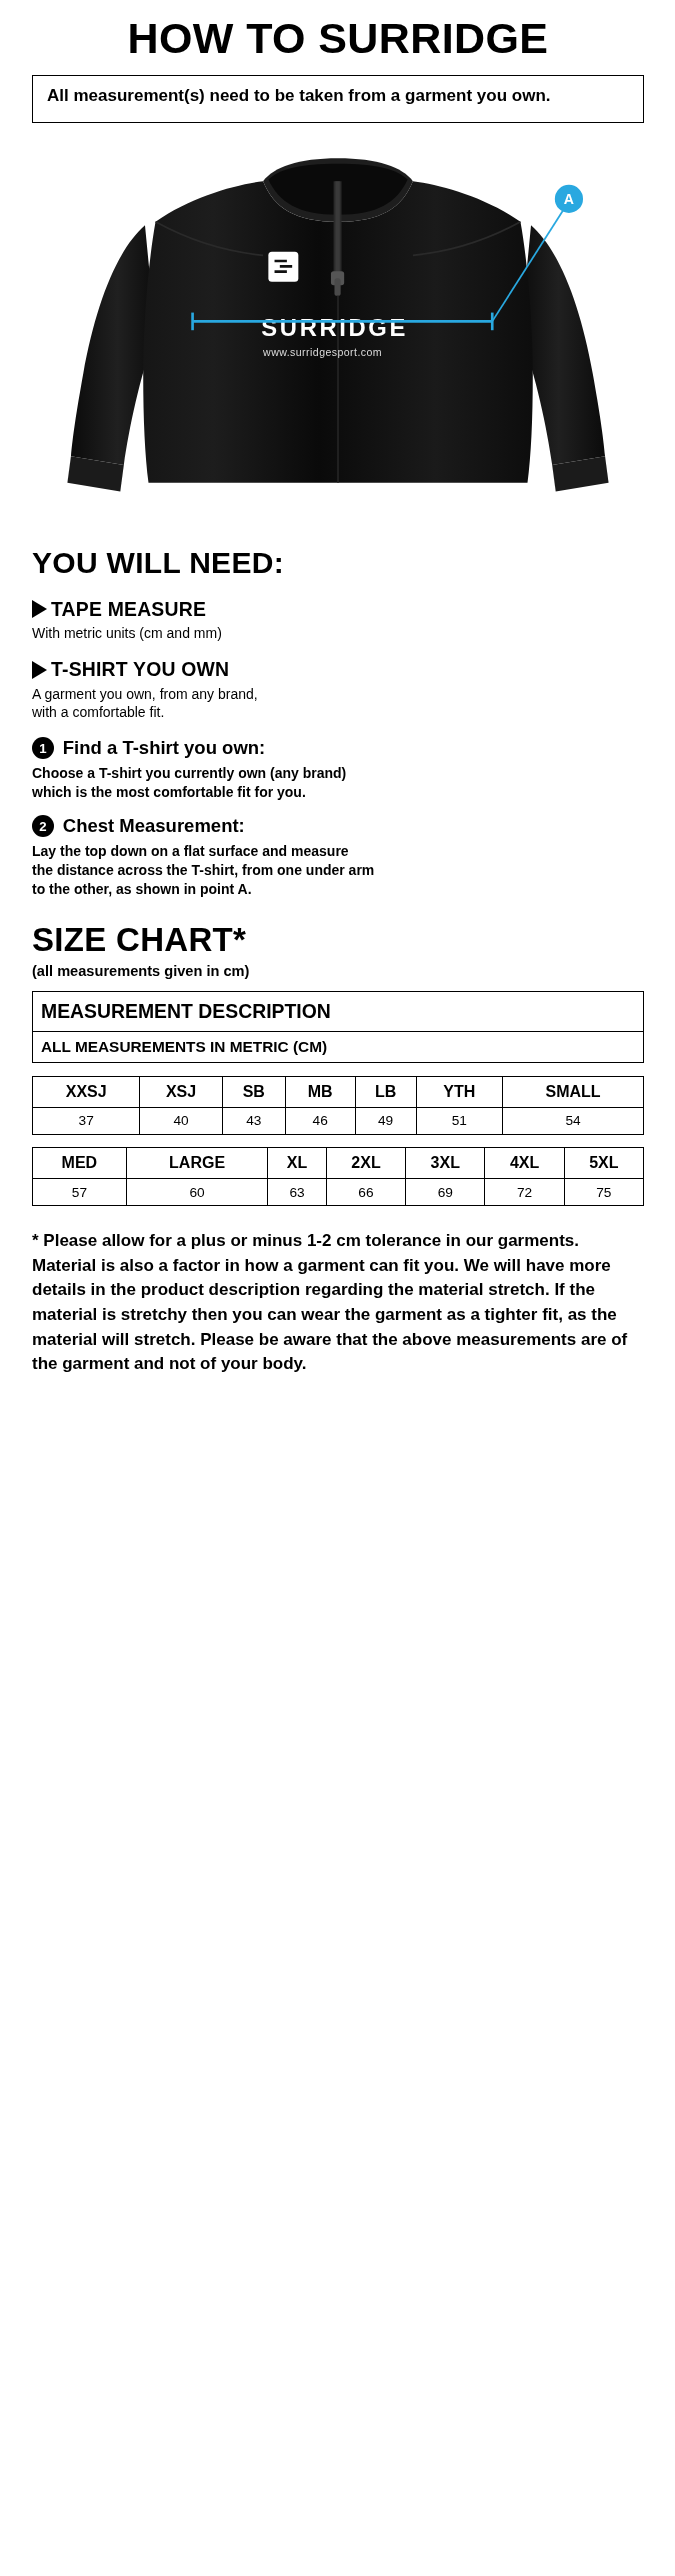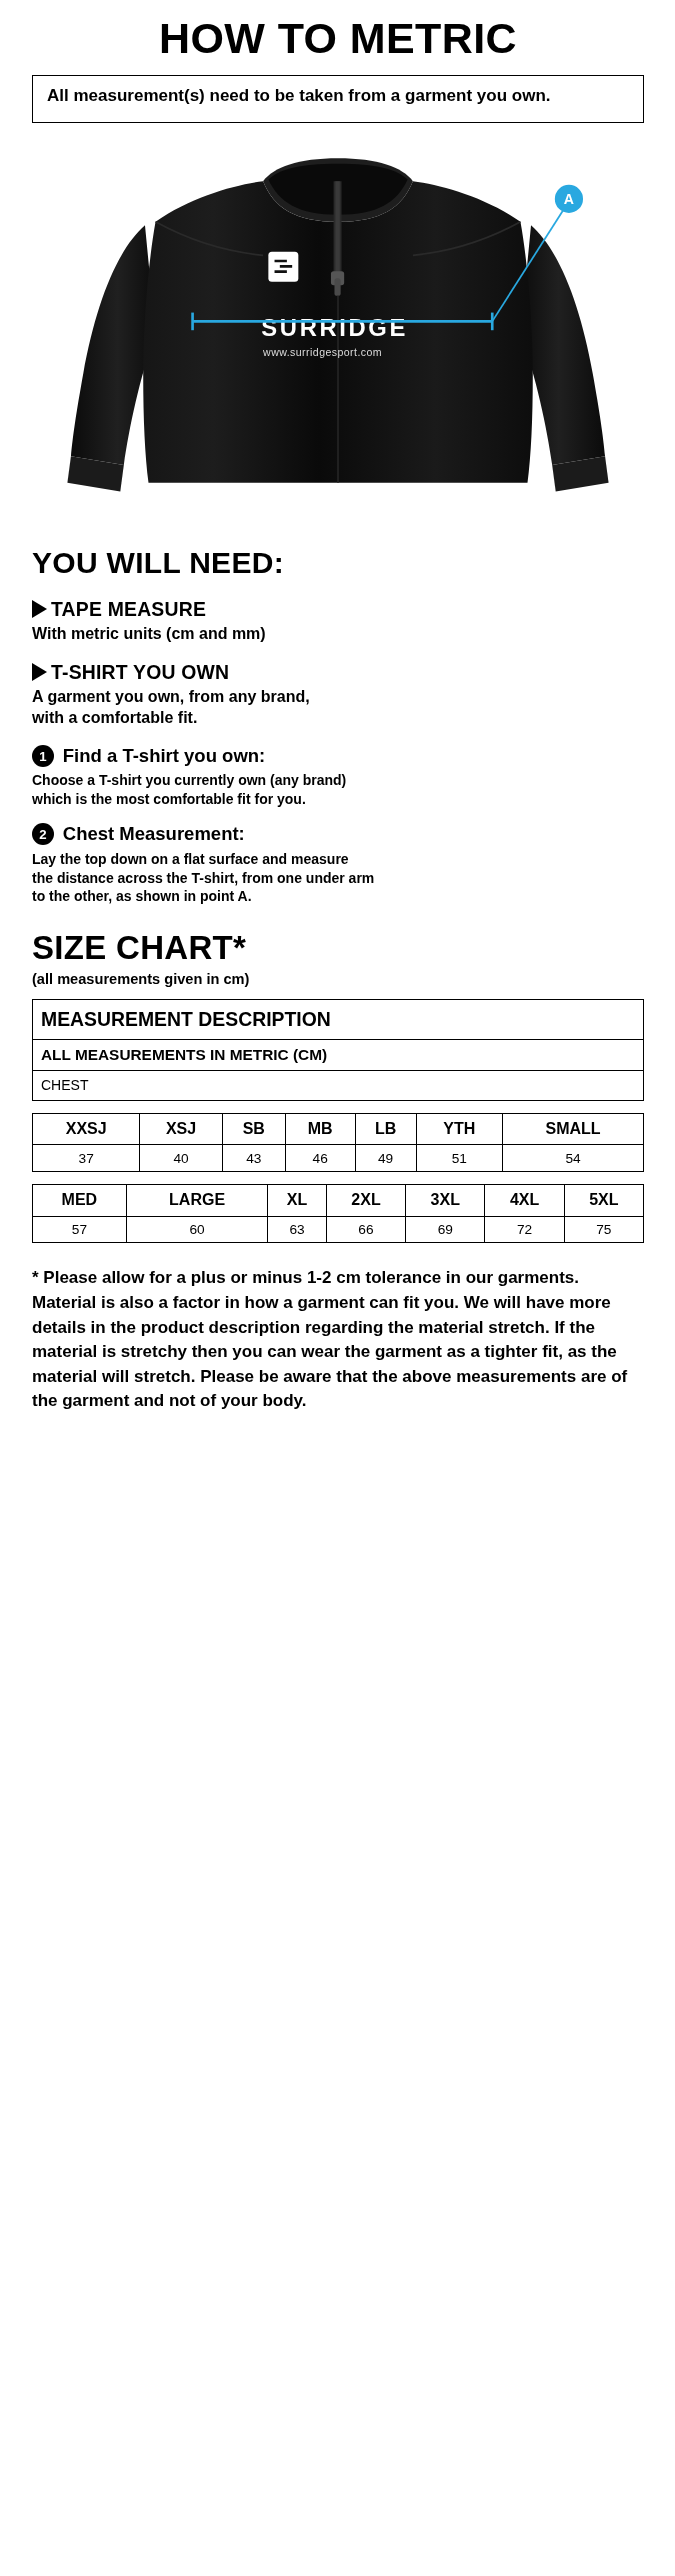--- a/index.html
+++ b/index.html
@@ -80,22 +80,22 @@
     border-top: 9.7px solid transparent;
     border-bottom: 9.7px solid transparent;
     flex: none;
   }
   .need-title {
     font-size: 19.4px;
     font-weight: bold;
     letter-spacing: 0.2px;
   }
   .need-desc {
-    font-size: 16px;
-    font-weight: bold;
+    font-size: 14px;
+    font-weight: normal;
     line-height: 1.3;
   }
 
   
   .step { margin-bottom: 14px; }
   .step-head {
     display: flex;
     align-items: center;
     gap: 8.8px;
     margin-bottom: 4.4px;
@@ -168,21 +168,21 @@
     font-weight: bold;
     line-height: 1.45;
     padding-bottom: 17.6px;
   }
 </style>
 </head>
 <body>
 
 <div class="page">
 
-  <h1 class="title">HOW TO METRIC</h1>
+  <h1 class="title">HOW TO SURRIDGE</h1>
 
   <div class="notice-box">
     <div class="notice-text">All measurement(s) need to be taken from a garment you own.</div>
   </div>
 
   <div class="garment-wrap">
     <svg class="garment-svg" width="612" height="379" viewBox="0 0 694 430">
       <defs>
         <linearGradient id="bodyGrad" x1="0" y1="0" x2="1" y2="0">
           <stop offset="0%" stop-color="#161616"></stop>
@@ -291,23 +291,20 @@
   <div class="sub-note">(all measurements given in cm)</div>
 
   <table class="desc-table">
     <tbody>
       <tr>
         <td class="big">MEASUREMENT DESCRIPTION</td>
       </tr>
       <tr>
         <td class="mid">ALL MEASUREMENTS IN METRIC (CM)</td>
       </tr>
-      <tr>
-        <td class="plain">CHEST</td>
-      </tr>
     </tbody>
   </table>
 
   <table class="size-table">
     <tbody>
       <tr>
         <td>XXSJ</td>
         <td>XSJ</td>
         <td>SB</td>
         <td>MB</td>

